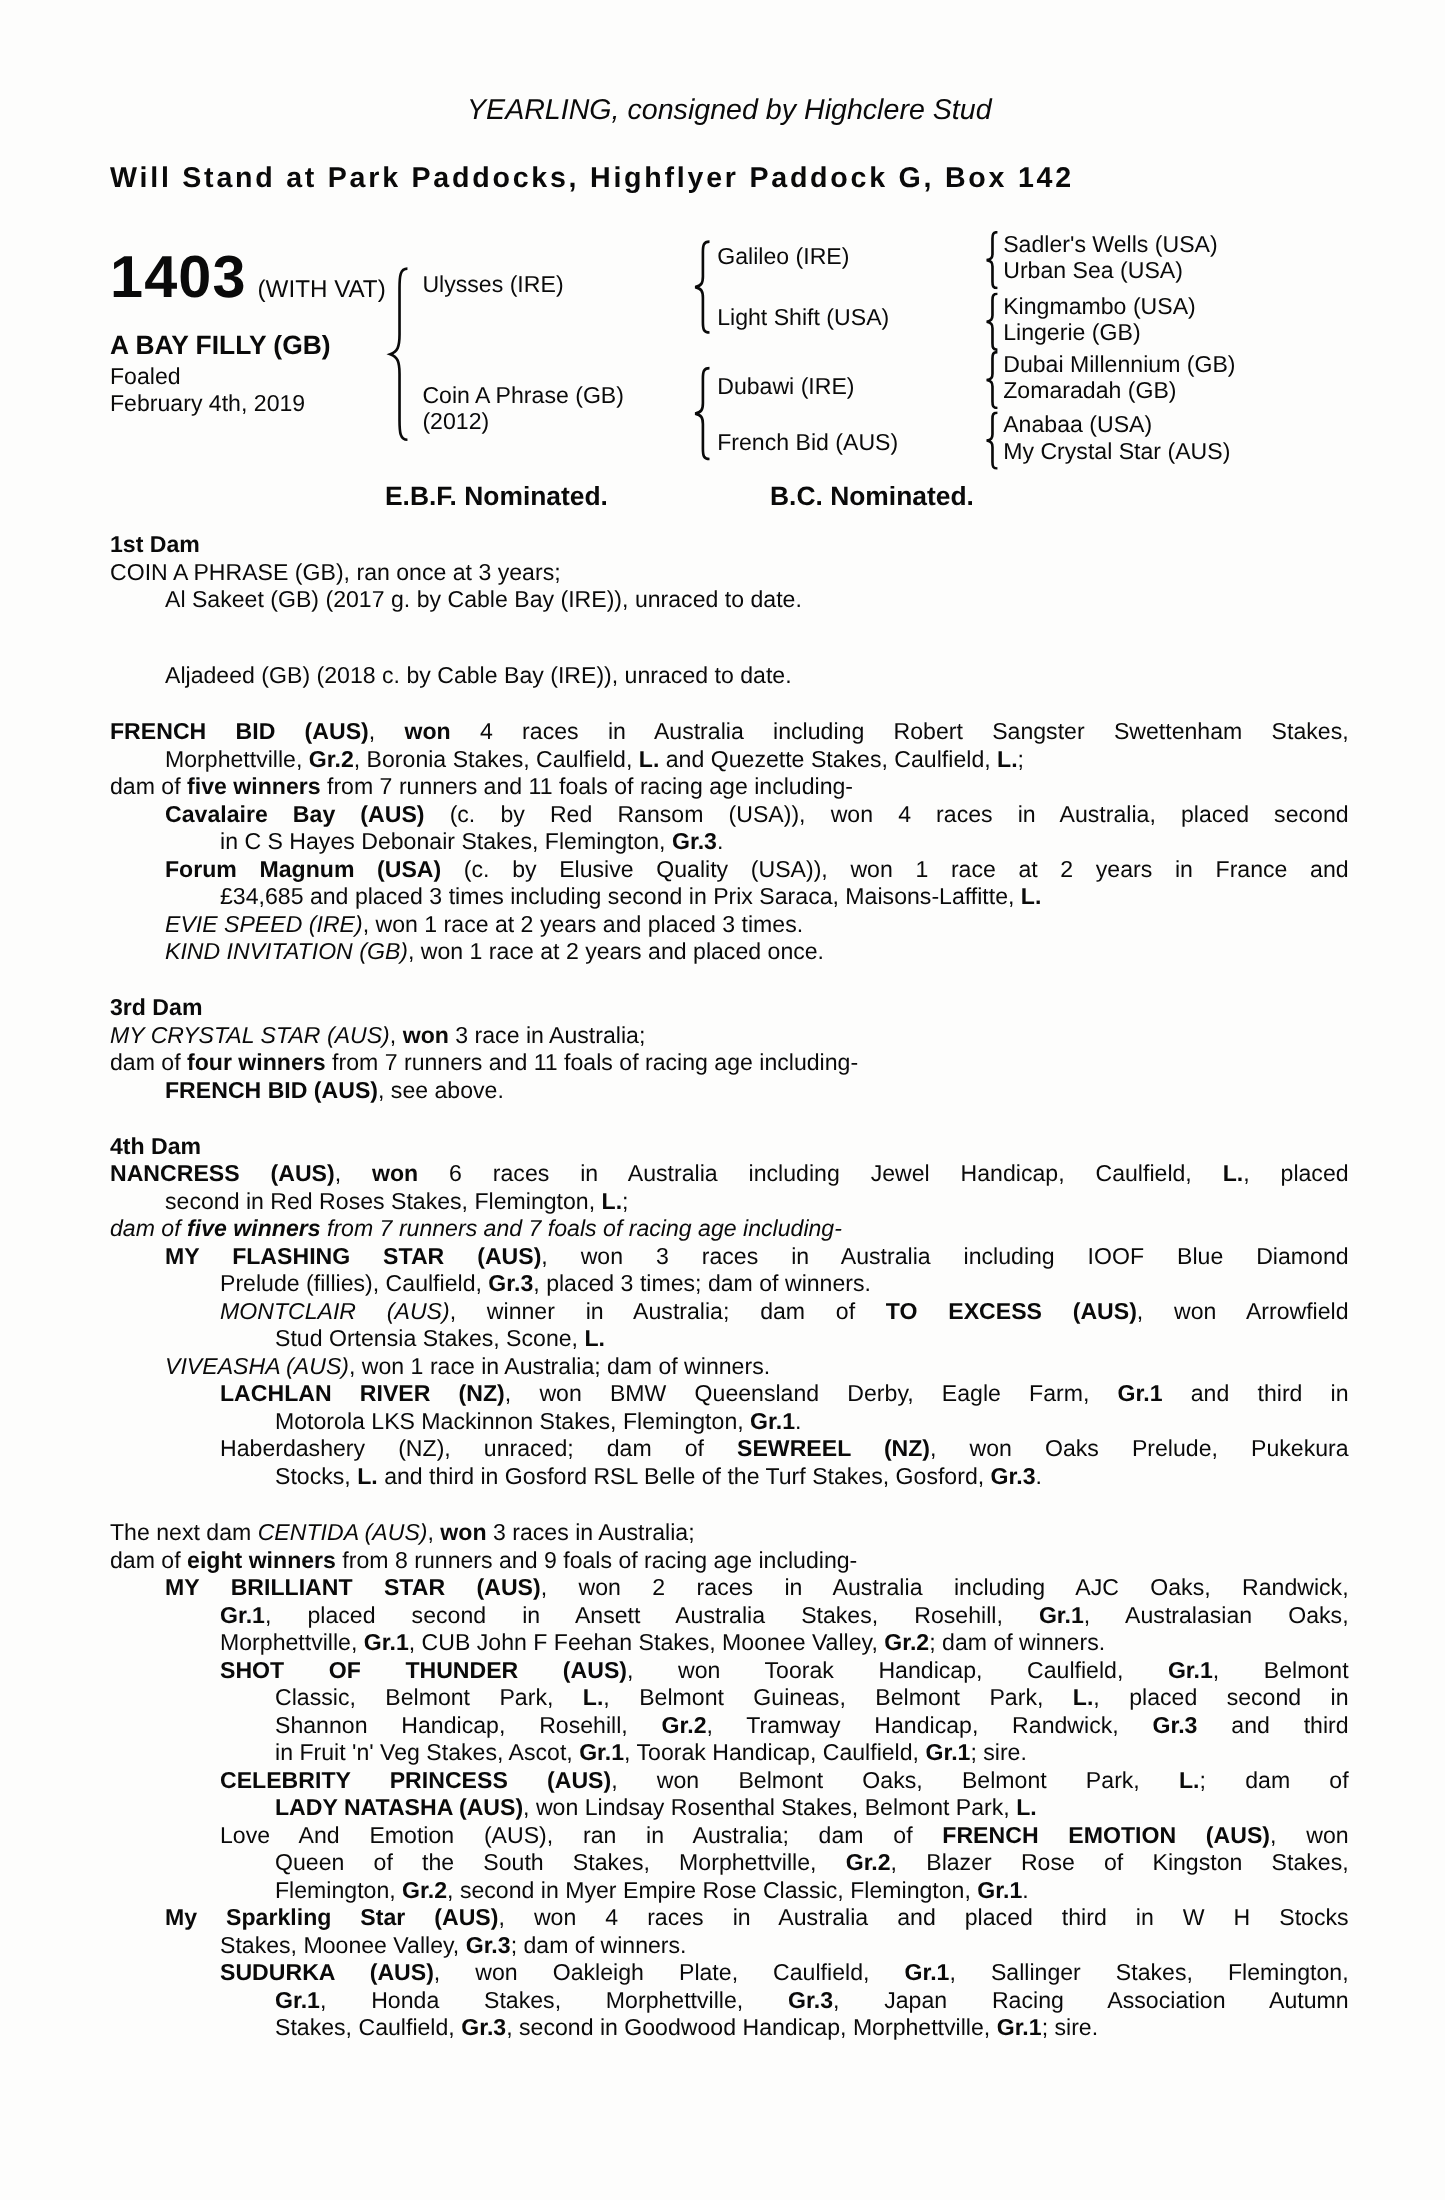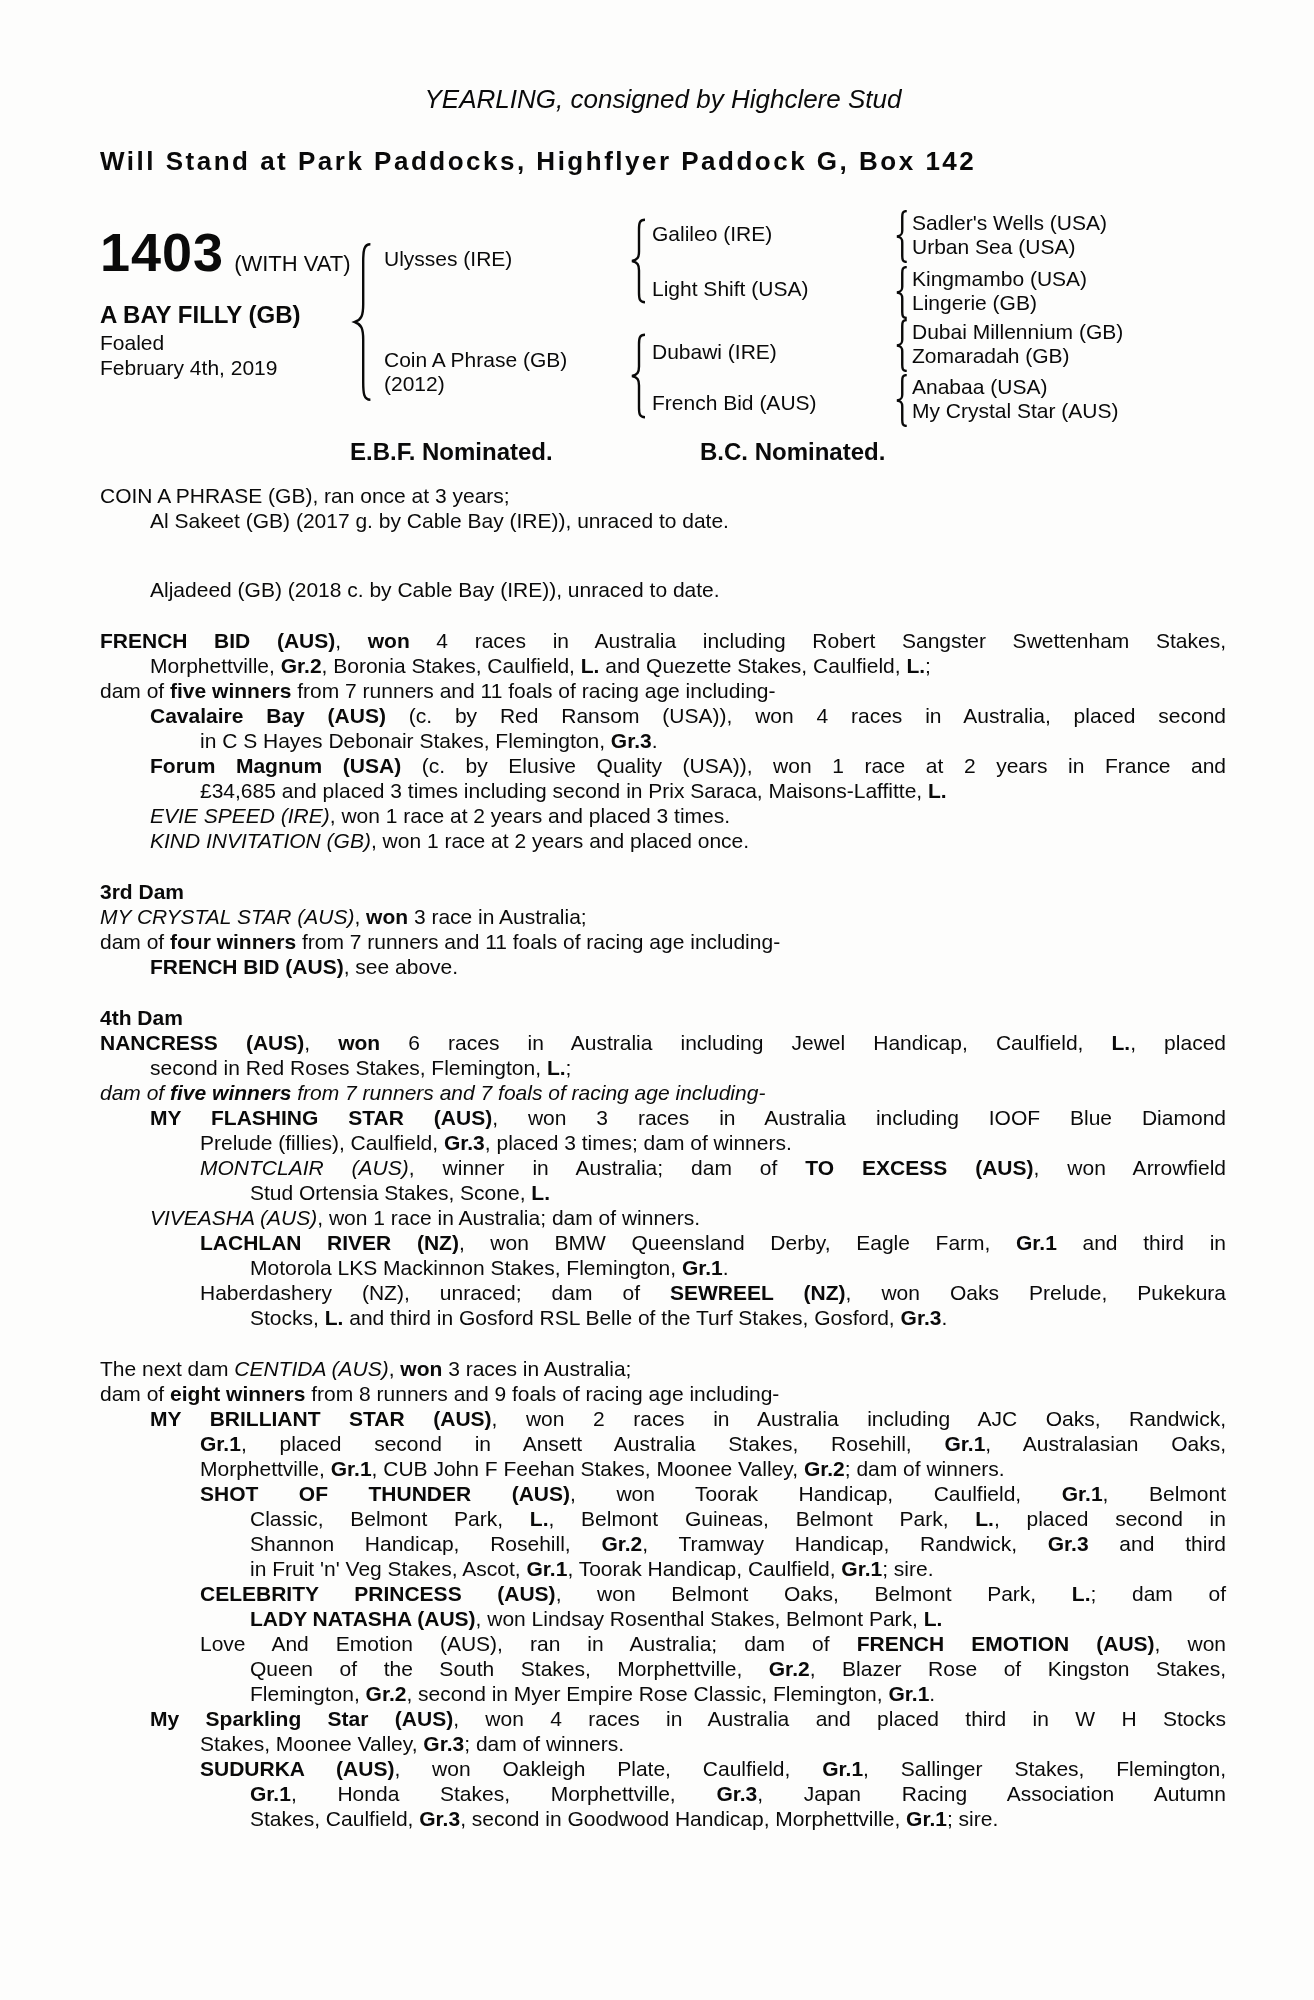--- a/index.html
+++ b/index.html
@@ -102,20 +102,21 @@
     <div class="ped-abs gp" style="left:812px;top:133px;">Zomaradah (GB)</div>
     <div class="ped-abs gp" style="left:812px;top:164px;">Anabaa (USA)</div>
     <div class="ped-abs gp" style="left:812px;top:188px;">My Crystal Star (AUS)</div>
 
     <div class="ped-abs nom" style="left:238px;top:229px;margin-left:12px;">E.B.F. Nominated.</div>
     <div class="ped-abs nom" style="left:600px;top:229px;">B.C. Nominated.</div>
   </div>
 
   <div class="sections" id="sections">
       <div class="section">
+        <div class="sec-heading">1st Dam</div>
         <div class="line" style="padding-left: 0px;"><span>COIN A PHRASE (GB), ran once at 3 years;</span></div>
         <div class="line" style="padding-left: 50px;"><span>Al Sakeet (GB) (2017 g. by Cable Bay (IRE)), unraced to date.</span></div>
         <div class="line" style="padding-left: 50px; margin-top: 44px;"><span>Aljadeed (GB) (2018 c. by Cable Bay (IRE)), unraced to date.</span></div>
       </div>
       <div class="section">
         <div class="line just" style="padding-left: 0px;"><span class="b">FRENCH BID (AUS)</span><span>, </span><span class="b">won</span><span> 4 races in Australia including Robert Sangster Swettenham Stakes,</span></div>
         <div class="line" style="padding-left: 50px;"><span>Morphettville, </span><span class="b">Gr.2</span><span>, Boronia Stakes, Caulfield, </span><span class="b">L.</span><span> and Quezette Stakes, Caulfield, </span><span class="b">L.</span><span>;</span></div>
         <div class="line" style="padding-left: 0px;"><span>dam of </span><span class="b">five winners</span><span> from 7 runners and 11 foals of racing age including-</span></div>
         <div class="line just" style="padding-left: 50px;"><span class="b">Cavalaire Bay (AUS)</span><span> (c. by Red Ransom (USA)), won 4 races in Australia, placed second</span></div>
         <div class="line" style="padding-left: 100px;"><span>in C S Hayes Debonair Stakes, Flemington, </span><span class="b">Gr.3</span><span>.</span></div>

